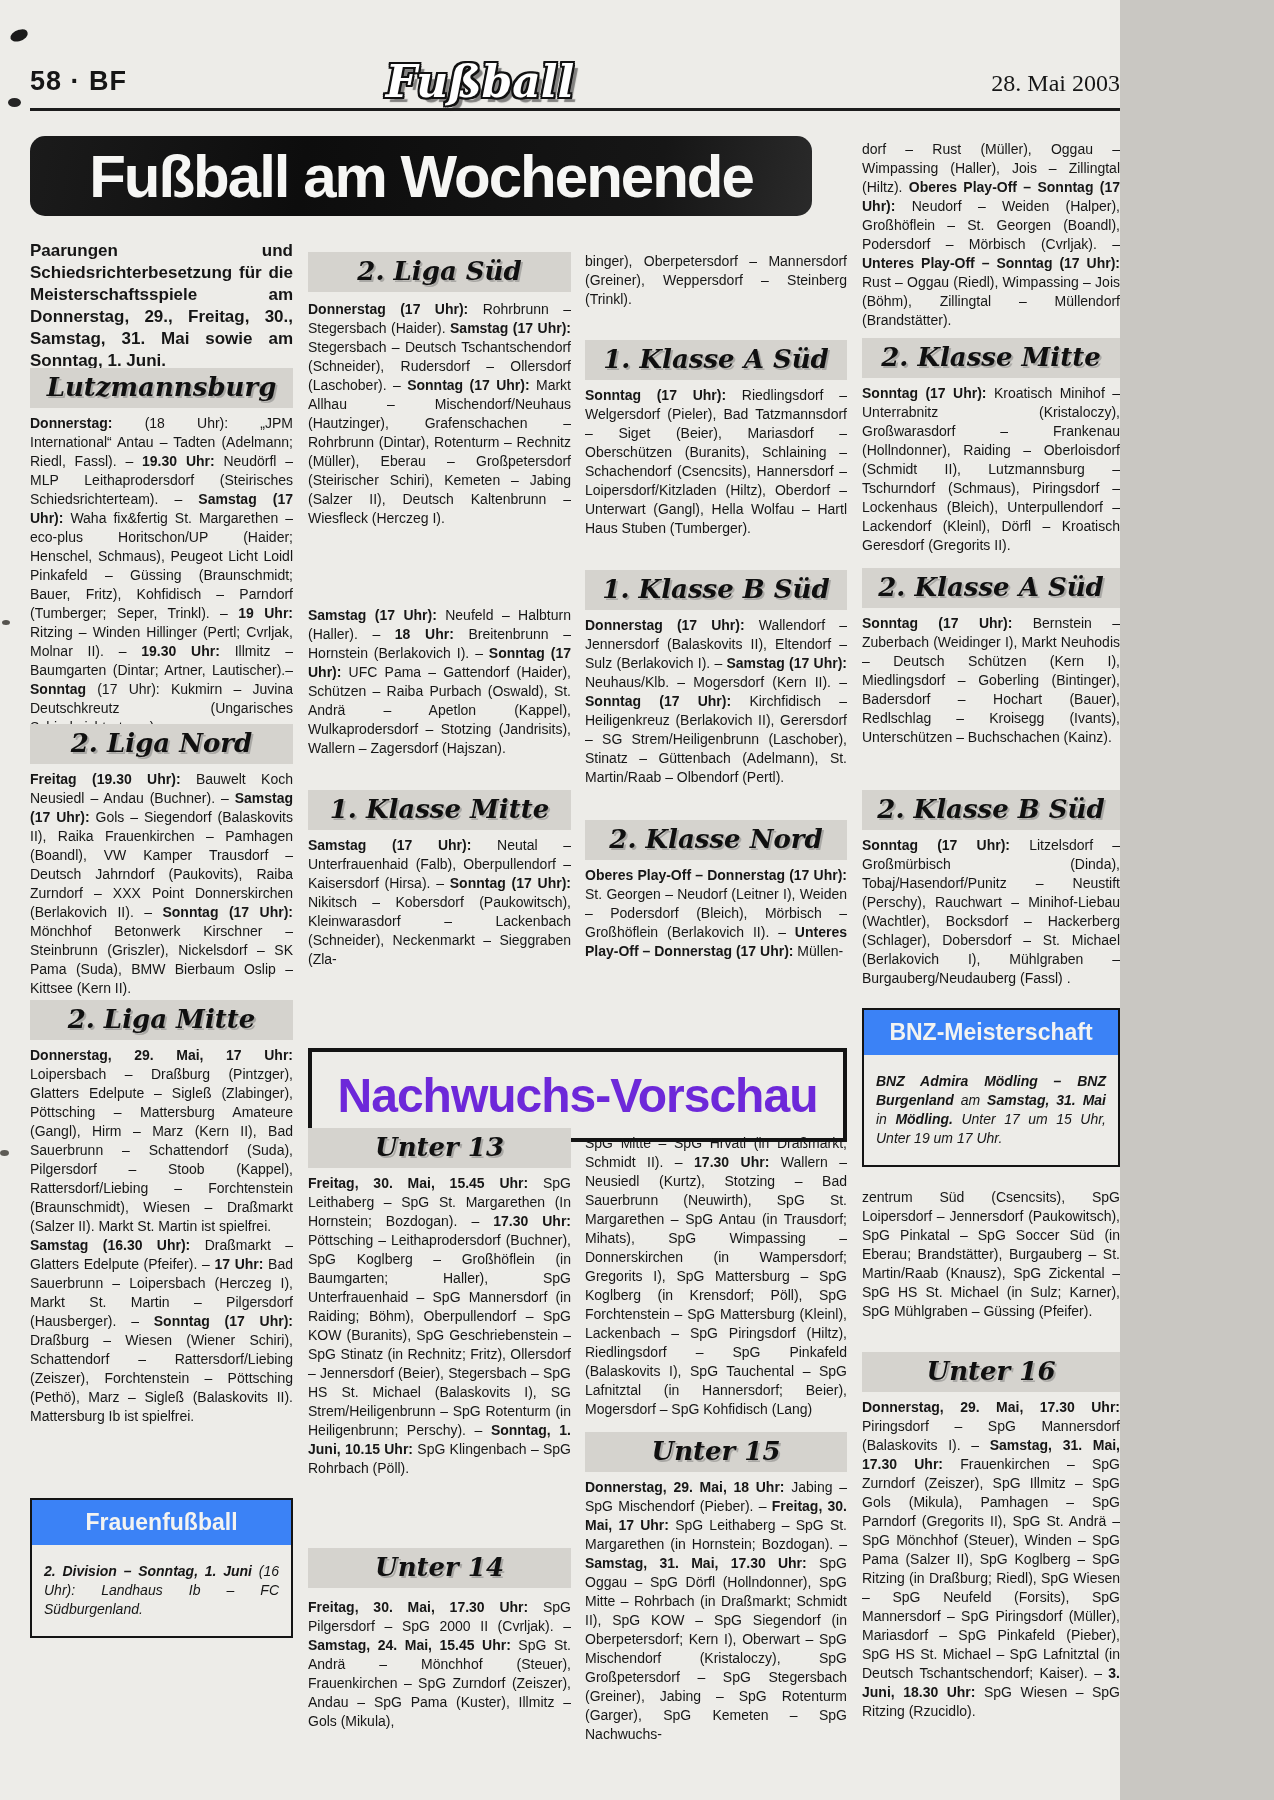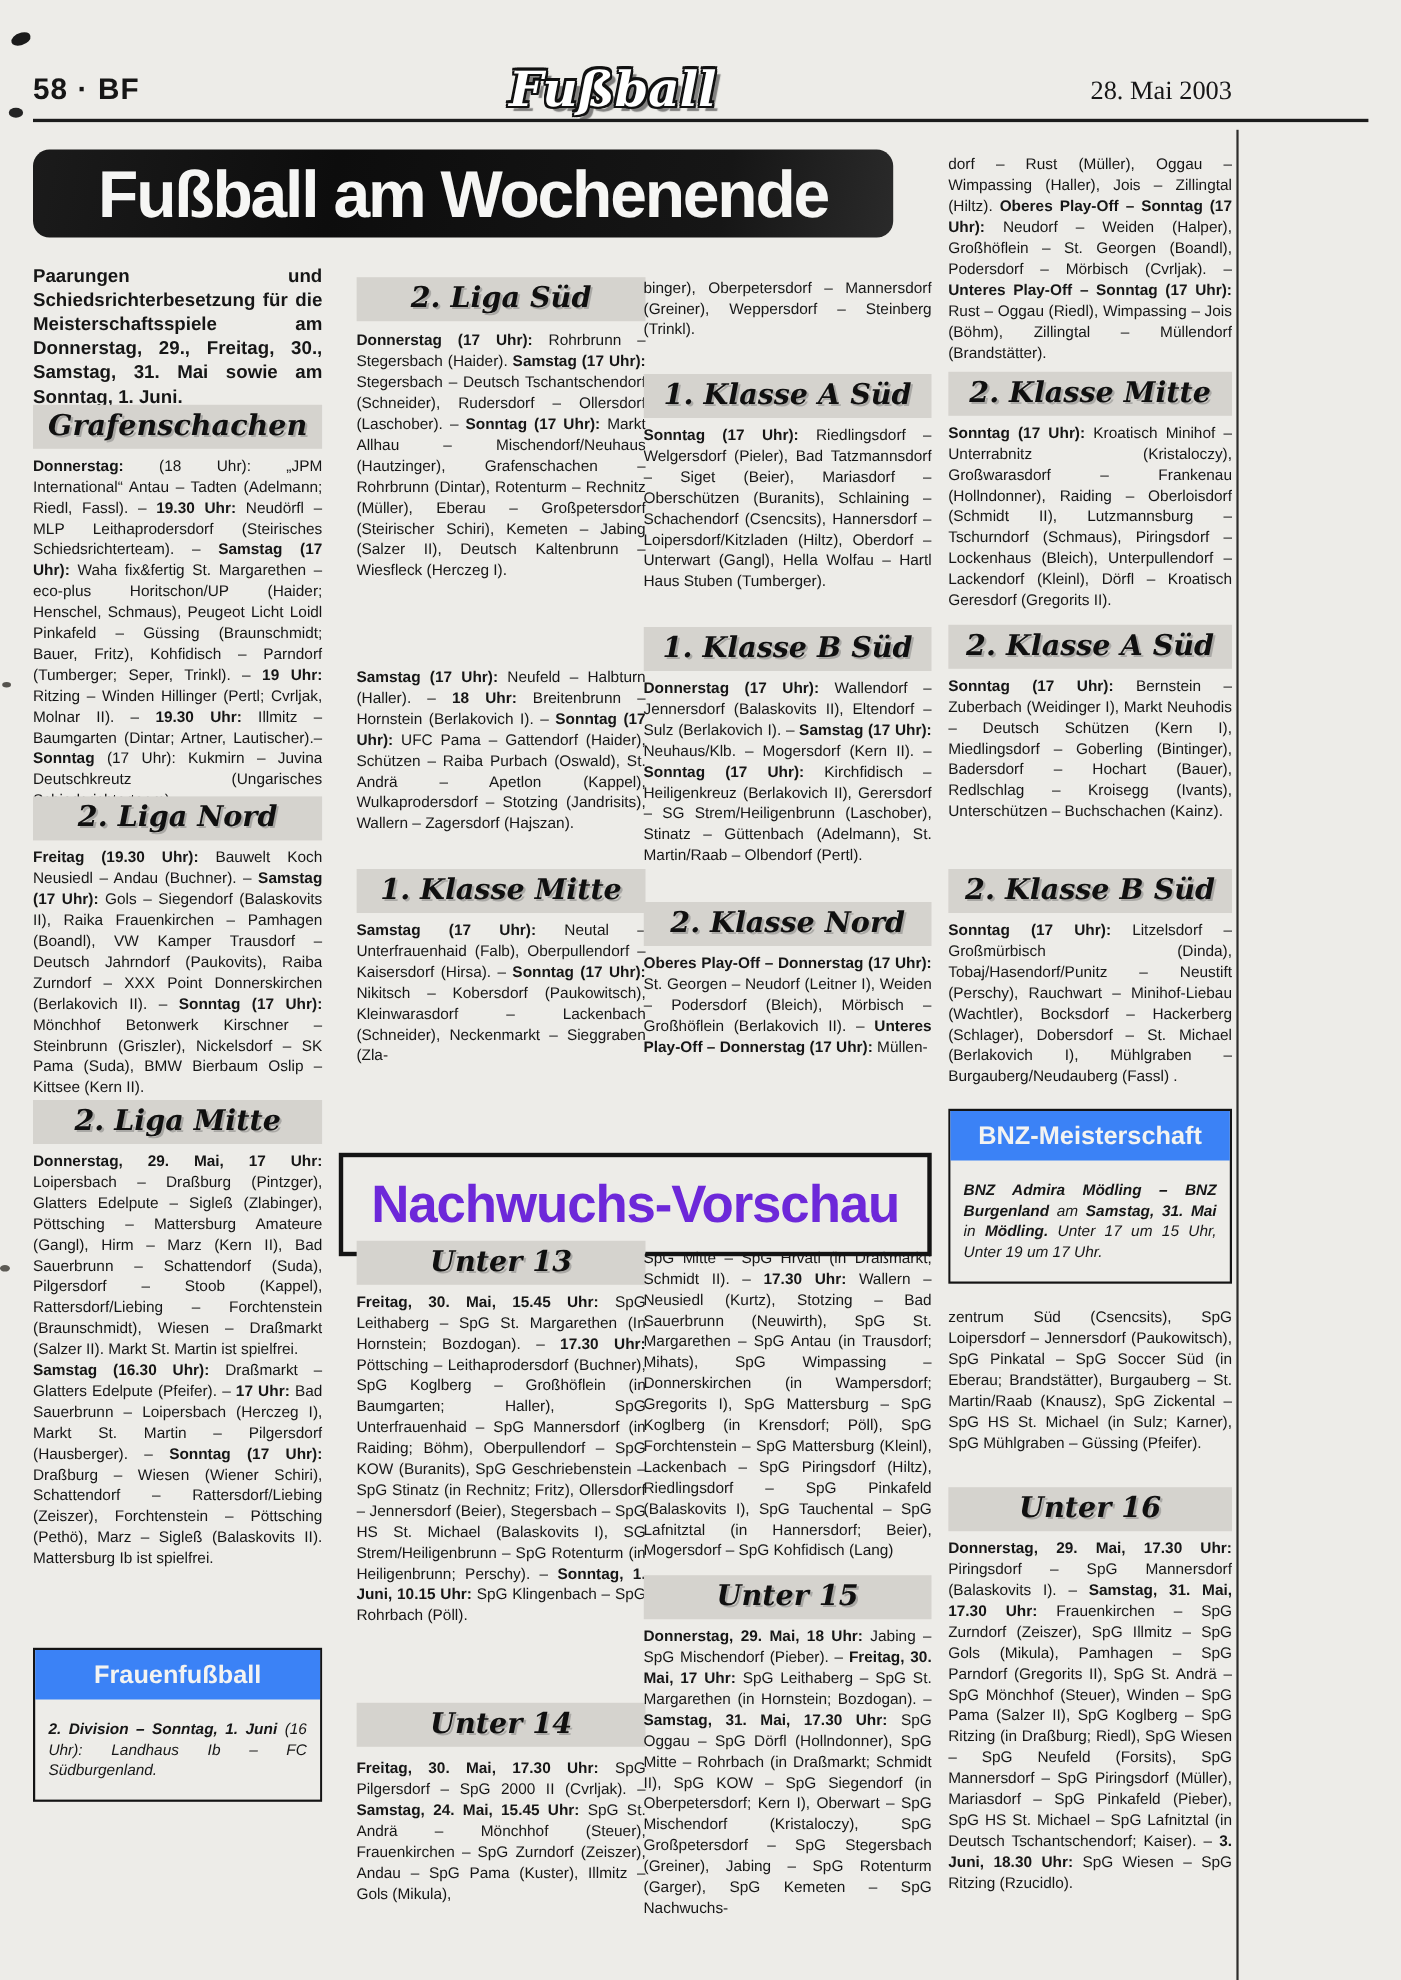--- a/index.html
+++ b/index.html
@@ -1,18 +1,18 @@
 <!DOCTYPE html>
 <html lang="de" style="--paper: #edece8; --ink: #161616; --heading-bg: #d5d3ce; --banner-bg: #0d0d0d;"><head>
 <meta charset="utf-8">
 <style>
   * { margin:0; padding:0; box-sizing:border-box; }
   html,body { background:#c9c7c2; }
   .page {
-    position:relative; width:1274px; height:1800px; overflow:hidden;
+    position:relative; width:1120px; height:1800px; overflow:hidden;
     background: var(--paper, #edece8);
     color: var(--ink, #161616);
     font-family:"Liberation Sans", sans-serif;
   }
   
   .page-num { position:absolute; left:30px; top:66px; font-size:27px; font-weight:bold; letter-spacing:1px; }
   .masthead {
     position:absolute; left:0; right:160px; top:56px; text-align:center;
     font-family:"DejaVu Serif", serif; font-style:italic; font-weight:bold; font-size:44px;
     color:#fff;
@@ -37,21 +37,21 @@
   .nachwuchs-box {
     position:absolute; left:308px; top:1048px; width:539px; height:94px;
     border:4px solid #141414; background:var(--paper, #edece8);
     display:flex; align-items:center; justify-content:center;
     font-weight:bold; font-size:48px; letter-spacing:-1px; color:#6d28d9; white-space:nowrap;
   }
 
   
   .col { position:absolute; top:0; height:1800px; overflow:hidden; }
   .col1 { left:30px;  width:263px; }
-  .col2 { left:308px; width:263px;margin-left:16px; }
+  .col2 { left:308px; width:263px; }
   .col3 { left:585px; width:262px; }
   .col4 { left:862px; width:258px; }
   .col > * { position:absolute; left:0; right:0; }
 
   .intro { font-size:17px; line-height:22px; font-weight:bold; text-align:justify; }
   .bt { font-size:14px; line-height:19px; text-align:justify; hyphens:auto; }
   .bt b { font-weight:bold; }
 
   .sec-h {
     background: var(--heading-bg, #d5d3ce);
@@ -95,21 +95,21 @@
     <span>Fußball am Wochenende</span>
   </div>
 
   <div class="nachwuchs-box">
     <span>Nachwuchs-Vorschau</span>
   </div>
 
   <div class="col col1">
     <p class="intro" style="top:240px">Paarungen und Schiedsrichterbesetzung für die Meisterschaftsspiele am Donnerstag, 29., Freitag, 30., Samstag, 31. Mai sowie am Sonntag, 1. Juni.</p>
 
-    <h2 class="sec-h" style="top:368px">Grafenschachen</h2>
+    <h2 class="sec-h" style="top:368px">Lutzmannsburg</h2>
     <p class="bt" style="top:414px"><b>Donnerstag:</b><span> (18 Uhr): „JPM International“ Antau – Tadten (Adelmann; Riedl, Fassl). – </span><b>19.30 Uhr:</b><span> Neudörfl – MLP Leithaprodersdorf (Steirisches Schiedsrichterteam). – </span><b>Samstag (17 Uhr):</b><span> Waha fix&amp;fertig St. Margarethen – eco-plus Horitschon/UP (Haider; Henschel, Schmaus), Peugeot Licht Loidl Pinkafeld – Güssing (Braunschmidt; Bauer, Fritz), Kohfidisch – Parndorf (Tumberger; Seper, Trinkl). – </span><b>19 Uhr:</b><span> Ritzing – Winden Hillinger (Pertl; Cvrljak, Molnar II). – </span><b>19.30 Uhr:</b><span> Illmitz – Baumgarten (Dintar; Artner, Lautischer).– </span><b>Sonntag</b><span> (17 Uhr): Kukmirn – Juvina Deutschkreutz (Ungarisches Schiedsrichterteam).</span></p>
 
     <h2 class="sec-h" style="top:724px">2. Liga Nord</h2>
     <p class="bt" style="top:770px"><b>Freitag (19.30 Uhr):</b><span> Bauwelt Koch Neusiedl – Andau (Buchner). – </span><b>Samstag (17 Uhr):</b><span> Gols – Siegendorf (Balaskovits II), Raika Frauenkirchen – Pamhagen (Boandl), VW Kamper Trausdorf – Deutsch Jahrndorf (Paukovits), Raiba Zurndorf – XXX Point Donnerskirchen (Berlakovich II). – </span><b>Sonntag (17 Uhr):</b><span> Mönchhof Betonwerk Kirschner – Steinbrunn (Griszler), Nickelsdorf – SK Pama (Suda), BMW Bierbaum Oslip – Kittsee (Kern II).</span></p>
 
     <h2 class="sec-h" style="top:1000px">2. Liga Mitte</h2>
     <p class="bt" style="top:1046px"><b>Donnerstag, 29. Mai, 17 Uhr:</b><span> Loipersbach – Draßburg (Pintzger), Glatters Edelpute – Sigleß (Zlabinger), Pöttsching – Mattersburg Amateure (Gangl), Hirm – Marz (Kern II), Bad Sauerbrunn – Schattendorf (Suda), Pilgersdorf – Stoob (Kappel), Rattersdorf/Liebing – Forchtenstein (Braunschmidt), Wiesen – Draßmarkt (Salzer II). Markt St. Martin ist spielfrei.</span></p>
     <p class="bt" style="top:1236px"><b>Samstag (16.30 Uhr):</b><span> Draßmarkt – Glatters Edelpute (Pfeifer). – </span><b>17 Uhr:</b><span> Bad Sauerbrunn – Loipersbach (Herczeg I), Markt St. Martin – Pilgersdorf (Hausberger). – </span><b>Sonntag (17 Uhr):</b><span> Draßburg – Wiesen (Wiener Schiri), Schattendorf – Rattersdorf/Liebing (Zeiszer), Forchtenstein – Pöttsching (Pethö), Marz – Sigleß (Balaskovits II). Mattersburg Ib ist spielfrei.</span></p>
 
     <section class="black-box" style="top:1498px">

